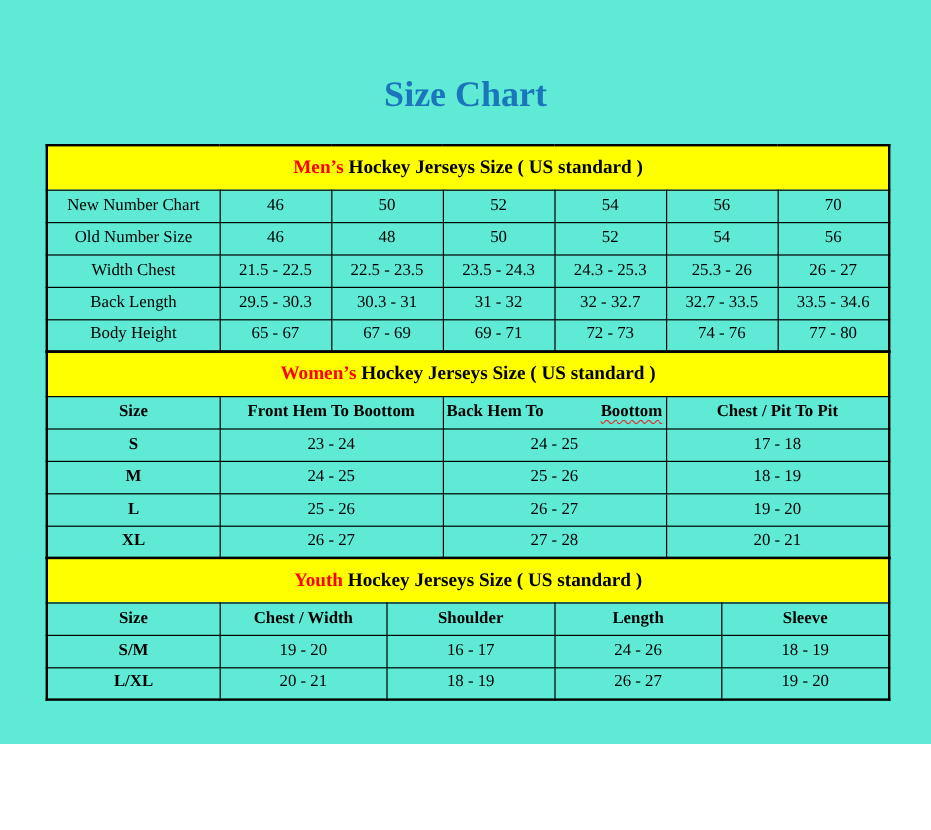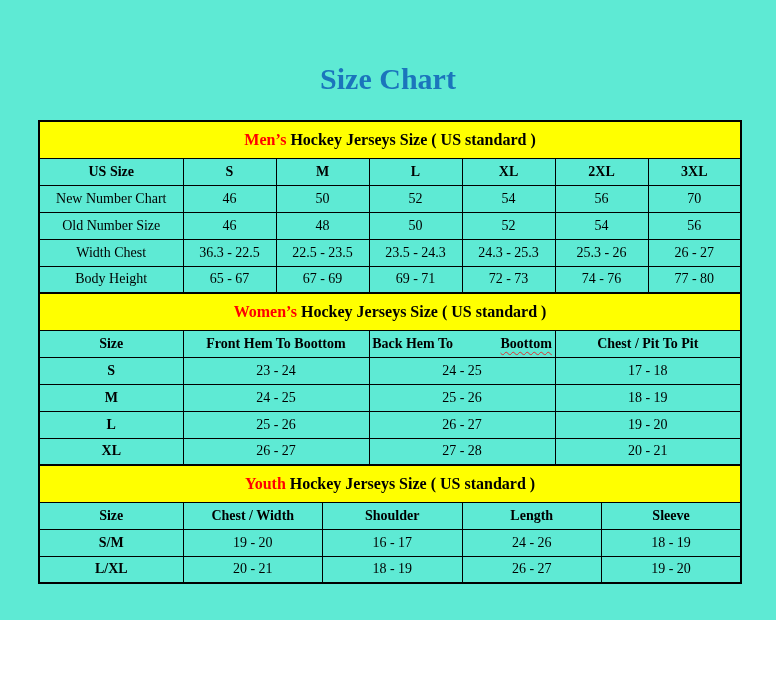--- a/index.html
+++ b/index.html
@@ -77,29 +77,20 @@
           <col style="width:93px">
           <col style="width:93px">
       </colgroup>
       <thead>
         <tr class="band-row">
           <th colspan="7">
             <span class="accent-red">Men’s</span>
             <span>Hockey Jerseys Size ( US standard )</span>
           </th>
         </tr>
-        <tr class="colhead-row">
-          <th>US Size</th>
-          <th>S</th>
-          <th>M</th>
-          <th>L</th>
-          <th>XL</th>
-          <th>2XL</th>
-          <th>3XL</th>
-        </tr>
       </thead>
       <tbody>
         <tr>
           <td class="rowlabel">New Number Chart</td>
           <td>46</td>
           <td>50</td>
           <td>52</td>
           <td>54</td>
           <td>56</td>
           <td>70</td>
@@ -108,26 +99,35 @@
           <td class="rowlabel">Old Number Size</td>
           <td>46</td>
           <td>48</td>
           <td>50</td>
           <td>52</td>
           <td>54</td>
           <td>56</td>
         </tr>
         <tr>
           <td class="rowlabel">Width Chest</td>
-          <td>36.3 - 22.5</td>
+          <td>21.5 - 22.5</td>
           <td>22.5 - 23.5</td>
           <td>23.5 - 24.3</td>
           <td>24.3 - 25.3</td>
           <td>25.3 - 26</td>
           <td>26 - 27</td>
+        </tr>
+        <tr>
+          <td class="rowlabel">Back Length</td>
+          <td>29.5 - 30.3</td>
+          <td>30.3 - 31</td>
+          <td>31 - 32</td>
+          <td>32 - 32.7</td>
+          <td>32.7 - 33.5</td>
+          <td>33.5 - 34.6</td>
         </tr>
         <tr>
           <td class="rowlabel">Body Height</td>
           <td>65 - 67</td>
           <td>67 - 69</td>
           <td>69 - 71</td>
           <td>72 - 73</td>
           <td>74 - 76</td>
           <td>77 - 80</td>
         </tr>

